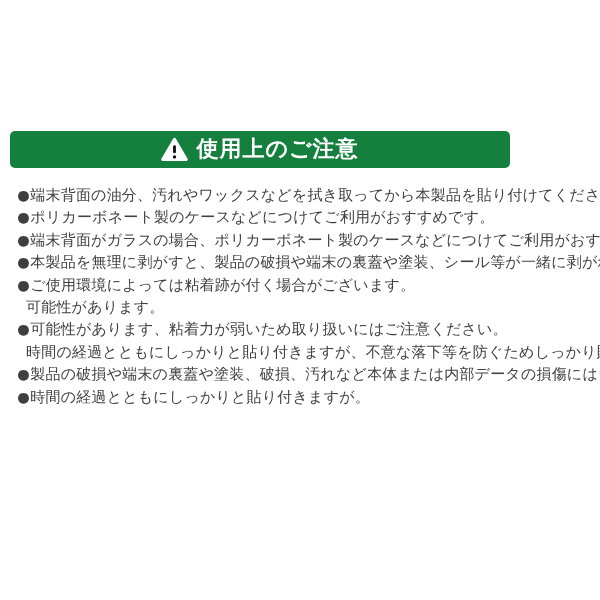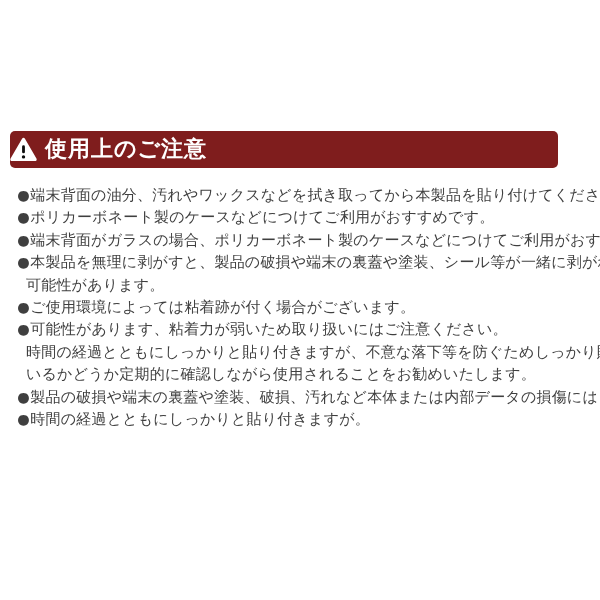--- a/index.html
+++ b/index.html
@@ -17,27 +17,27 @@
   .stage {
     position: absolute;
     inset: 0;
     background: #ffffff;
   }
   
   .title-bar {
     position: absolute;
     left: 10px;
     top: 131px;
-    width: 548px;
+    width: 500px;
     height: 37px;
-    background: #7f1d1d;
+    background: #15803d;
     border-radius: 5px;
     display: flex;
     align-items: center;
-    justify-content: flex-start;
+    justify-content: center;
     gap: 8px;
   }
   .warn-icon {
     width: 27px;
     height: 25px;
     display: block;
     flex: 0 0 auto;
   }
   .title-text {
     color: #ffffff;
@@ -82,22 +82,21 @@
       <circle cx="12" cy="17.6" r="1.5" fill="#0d0d0d"></circle>
     </svg>
     <span class="title-text">使用上のご注意</span>
   </div>
 
   <div class="notice-body">
     <div class="line"><span class="bullet">●</span><span>端末背面の油分、汚れやワックスなどを拭き取ってから本製品を貼り付けてください。</span></div>
     <div class="line"><span class="bullet">●</span><span>ポリカーボネート製のケースなどにつけてご利用がおすすめです。</span></div>
     <div class="line"><span class="bullet">●</span><span>端末背面がガラスの場合、ポリカーボネート製のケースなどにつけてご利用がおすすめです。</span></div>
     <div class="line"><span class="bullet">●</span><span>本製品を無理に剥がすと、製品の破損や端末の裏蓋や塗装、シール等が一緒に剥がれる</span></div>
+    <div class="line"><span class="bullet">●</span><span>ご使用環境によっては粘着跡が付く場合がございます。</span></div>
     <div class="line cont"><span>可能性があります。</span></div>
-    <div class="line"><span class="bullet">●</span><span>ご使用環境によっては粘着跡が付く場合がございます。</span></div>
     <div class="line"><span class="bullet">●</span><span>可能性があります、粘着力が弱いため取り扱いにはご注意ください。</span></div>
     <div class="line cont"><span>時間の経過とともにしっかりと貼り付きますが、不意な落下等を防ぐためしっかり貼りついて</span></div>
-    <div class="line cont"><span>いるかどうか定期的に確認しながら使用されることをお勧めいたします。</span></div>
     <div class="line"><span class="bullet">●</span><span>製品の破損や端末の裏蓋や塗装、破損、汚れなど本体または内部データの損傷には</span></div>
     <div class="line"><span class="bullet">●</span><span>時間の経過とともにしっかりと貼り付きますが。</span></div>
   </div>
 
 </div>
 
 </body></html>

